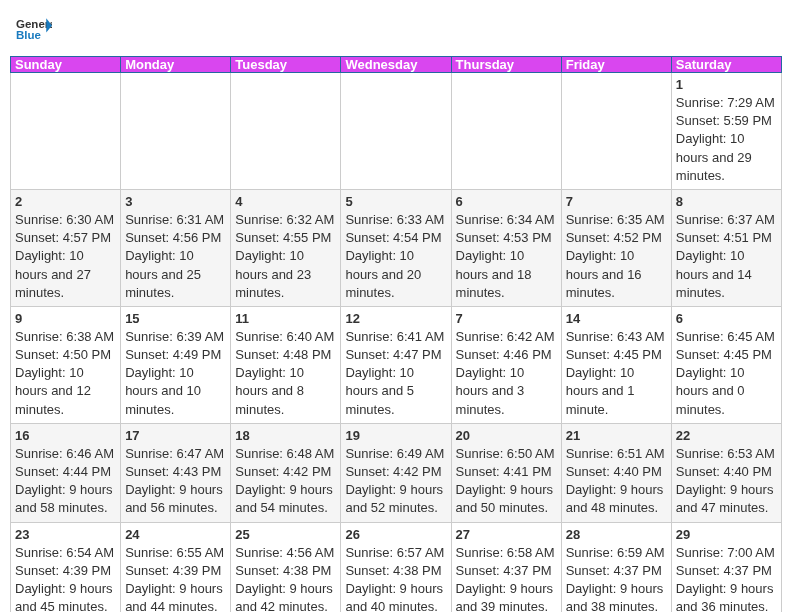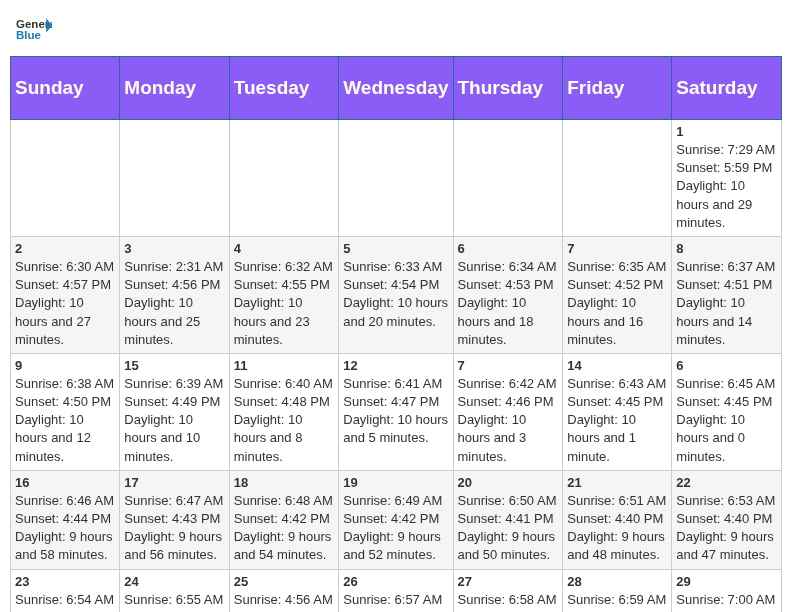--- a/index.html
+++ b/index.html
@@ -37,25 +37,25 @@
     .location-title {
       font-size: 14px;
       color: #555;
     }
     .calendar {
       width: 100%;
       border-collapse: collapse;
       border: 1px solid #ccc;
     }
     .calendar th {
-      background-color: #8b5cf6;
+      background-color: #d946ef;
       color: #fff;
-      font-size: 19px;
+      font-size: 13px;
       font-weight: bold;
-      padding: 20px 4px;
+      padding: 0 4px;
       text-align: left;
       border: 1px solid #2567a0;
     }
     .calendar td {
       vertical-align: top;
       border: 1px solid #ccc;
       padding: 4px;
       width: calc(100% / 7);
       min-height: 70px;
       background: #fff;
@@ -128,21 +128,21 @@
       </tr>
       <tr>
         <td>
           <span class="day-number">2</span>
           <div class="day-info">Sunrise: 6:30 AM
 Sunset: 4:57 PM
 Daylight: 10 hours and 27 minutes.</div>
         </td>
         <td>
           <span class="day-number">3</span>
-          <div class="day-info">Sunrise: 2:31 AM
+          <div class="day-info">Sunrise: 6:31 AM
 Sunset: 4:56 PM
 Daylight: 10 hours and 25 minutes.</div>
         </td>
         <td>
           <span class="day-number">4</span>
           <div class="day-info">Sunrise: 6:32 AM
 Sunset: 4:55 PM
 Daylight: 10 hours and 23 minutes.</div>
         </td>
         <td>

